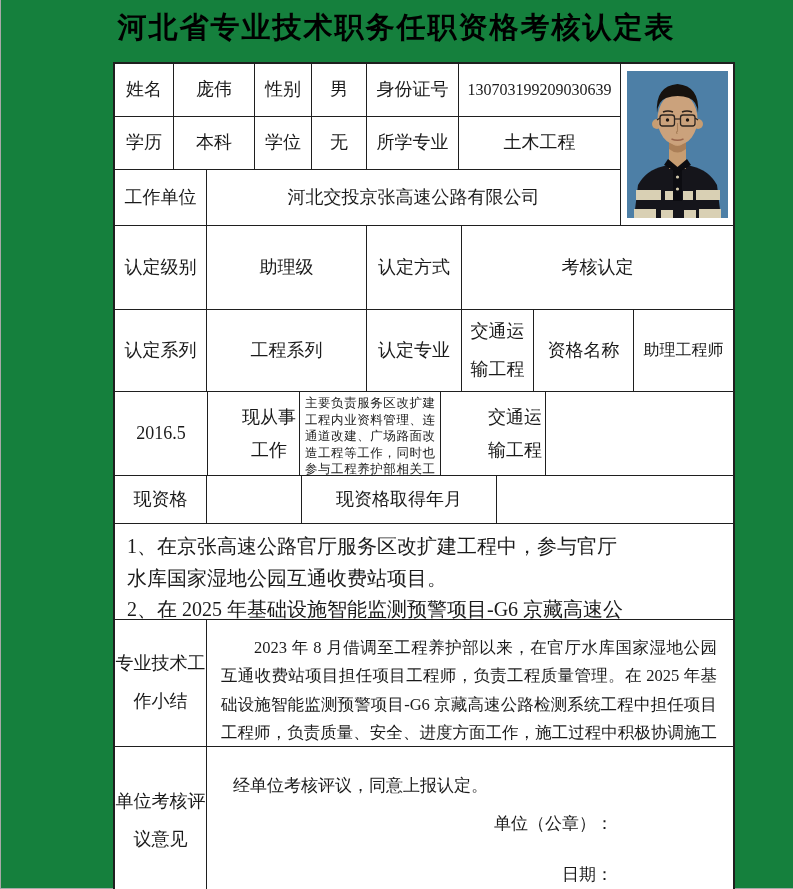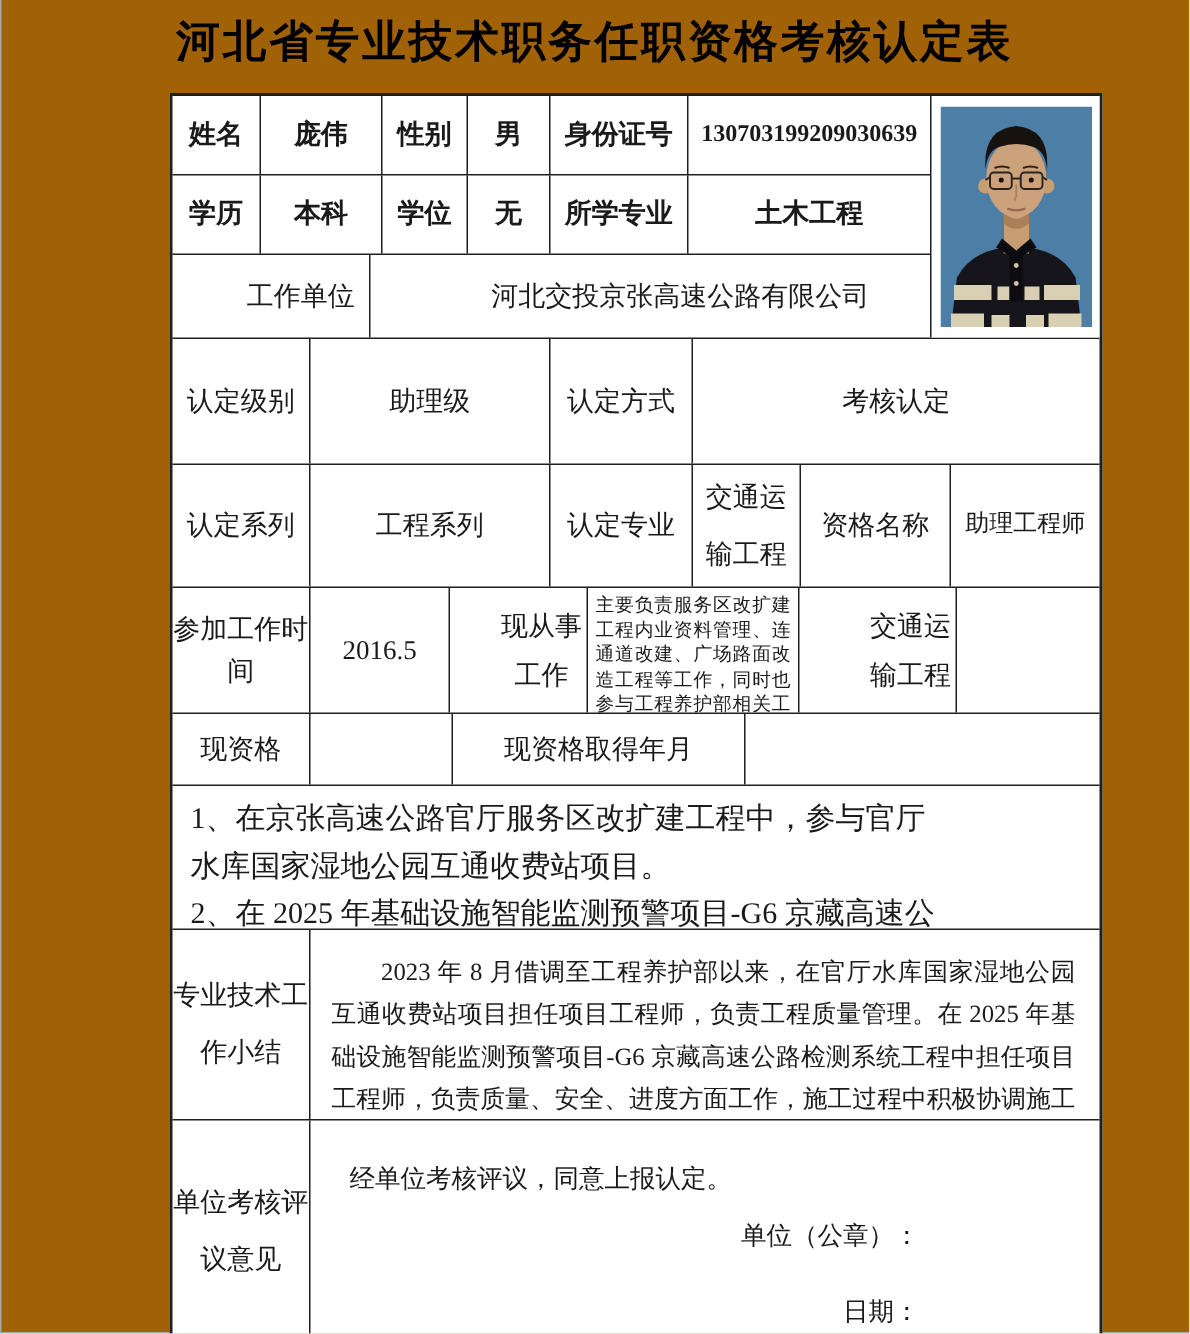--- a/index.html
+++ b/index.html
@@ -1,18 +1,18 @@
 <!DOCTYPE html>
 <html><head>
 <meta charset="utf-8">
 <style>
   * { margin:0; padding:0; box-sizing:border-box; }
   html,body { background:#fff; }
   .page {
-    position:relative; width:793px; height:889px; background:#a16207;
+    position:relative; width:793px; height:889px; background:#15803d;
     overflow:hidden; font-family:"Liberation Serif","DejaVu Serif",serif; color:#1a1a1a;
   }
   .edge-left { position:absolute; left:0; top:0; width:1px; height:889px; background:#a8a8a8; }
   .edge-bottom { position:absolute; left:0; bottom:0; width:793px; height:1px; background:#a8a8a8; }
 
   .doc-title {
     position:absolute; top:8px; left:0; width:793px; text-align:center;
     font-size:29px; font-weight:700; letter-spacing:2px; color:#000;
   }
 
@@ -33,21 +33,21 @@
   .leftcols { width:505px; }
   .leftcols .trow { width:505px; }
   .leftcols .trow.r3 { border-bottom:none; }
   .photo-cell {
     width:113px; height:161px; border-left:1px solid #1f1f1f;
     display:flex; align-items:center; justify-content:center; background:#fff;
   }
   .photo-frame { width:101px; height:147px; display:block; }
 
   
-  .h53{height:53px;font-weight:bold;} .h55{height:55px;margin-left:40px;}
+  .h53{height:53px;} .h55{height:55px;}
   .h84{height:84px;} .h82{height:82px;} .h48{height:48px;}
   .h96{height:96px;} .h127{height:127px;} .h147{height:147px;}
 
   
   .w59{width:59px;} .w81{width:81px;} .w57{width:57px;} .w55{width:55px;}
   .w92{width:92px;} .w161{width:161px;}
   
   .w160{width:160px;} .w95{width:95px;} .w271{width:271px;}
   .w72{width:72px;} .w100{width:100px;} .w99{width:99px;}
   .w93{width:93px;} .w141{width:141px;} .w105{width:105px;}
@@ -175,21 +175,20 @@
       <div class="cell w160">工程系列</div>
       <div class="cell w95">认定专业</div>
       <div class="cell w72 lh-tall">
         <span class="wrap58">交通运输工程</span>
       </div>
       <div class="cell w100">资格名称</div>
       <div class="cell w99 endc" style="font-size:16px;">助理工程师</div>
     </div>
 
     <div class="trow h84">
-      <div class="cell w92">参加工作时间</div>
       <div class="cell w93">2016.5</div>
       <div class="cell w92 lh-med">
         <span class="wrap58">现从事工作</span>
       </div>
       <div class="cell w141 smalltext">主要负责服务区改扩建工程内业资料管理、连通道改建、广场路面改造工程等工作，同时也参与工程养护部相关工作。</div>
       <div class="cell w105 lh-med">
         <span class="wrap58">交通运输工程</span>
       </div>
       <div class="cell w95 endc"></div>
     </div>

